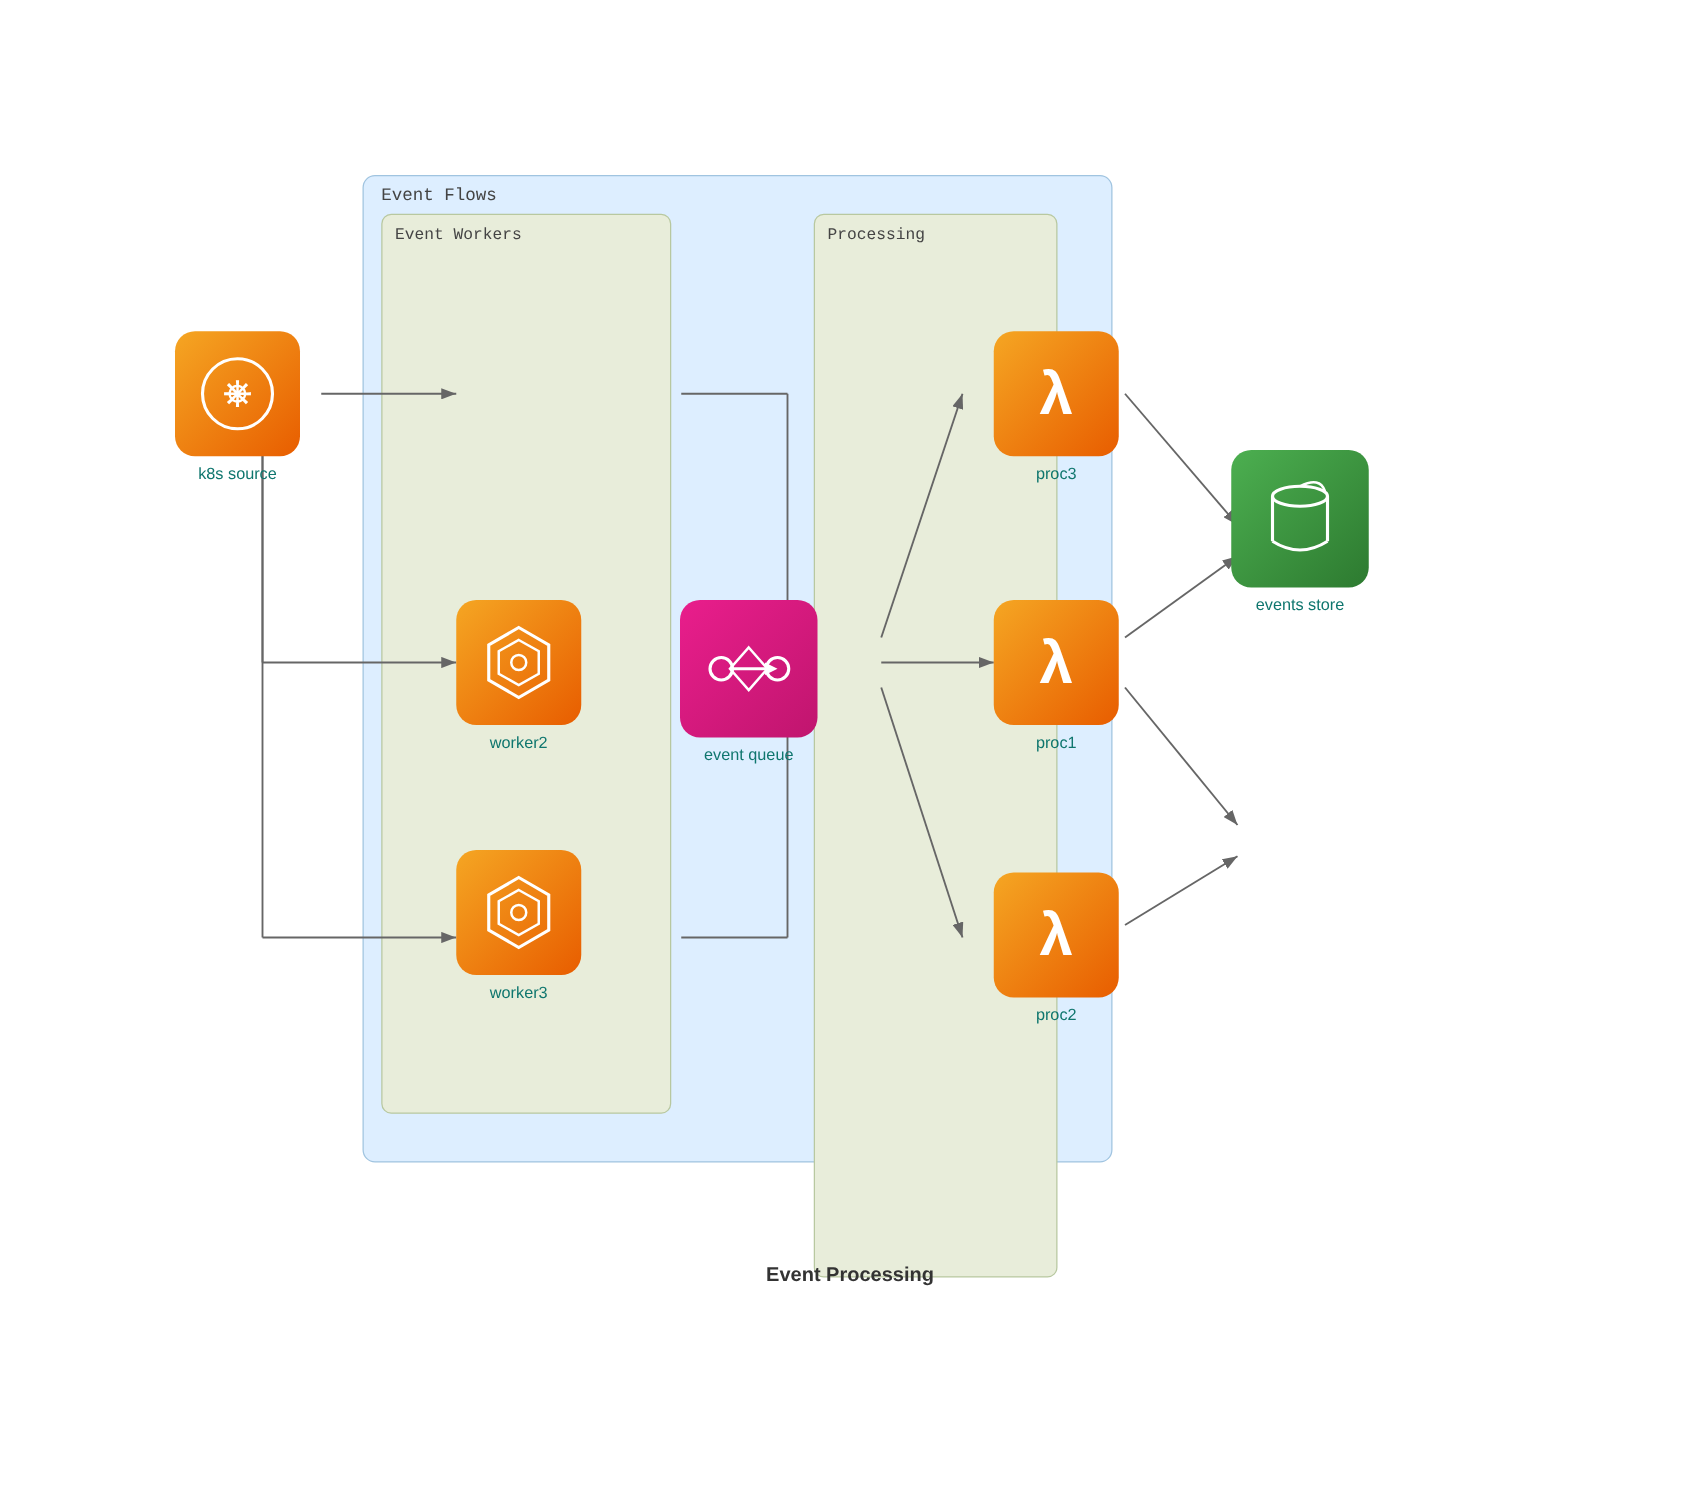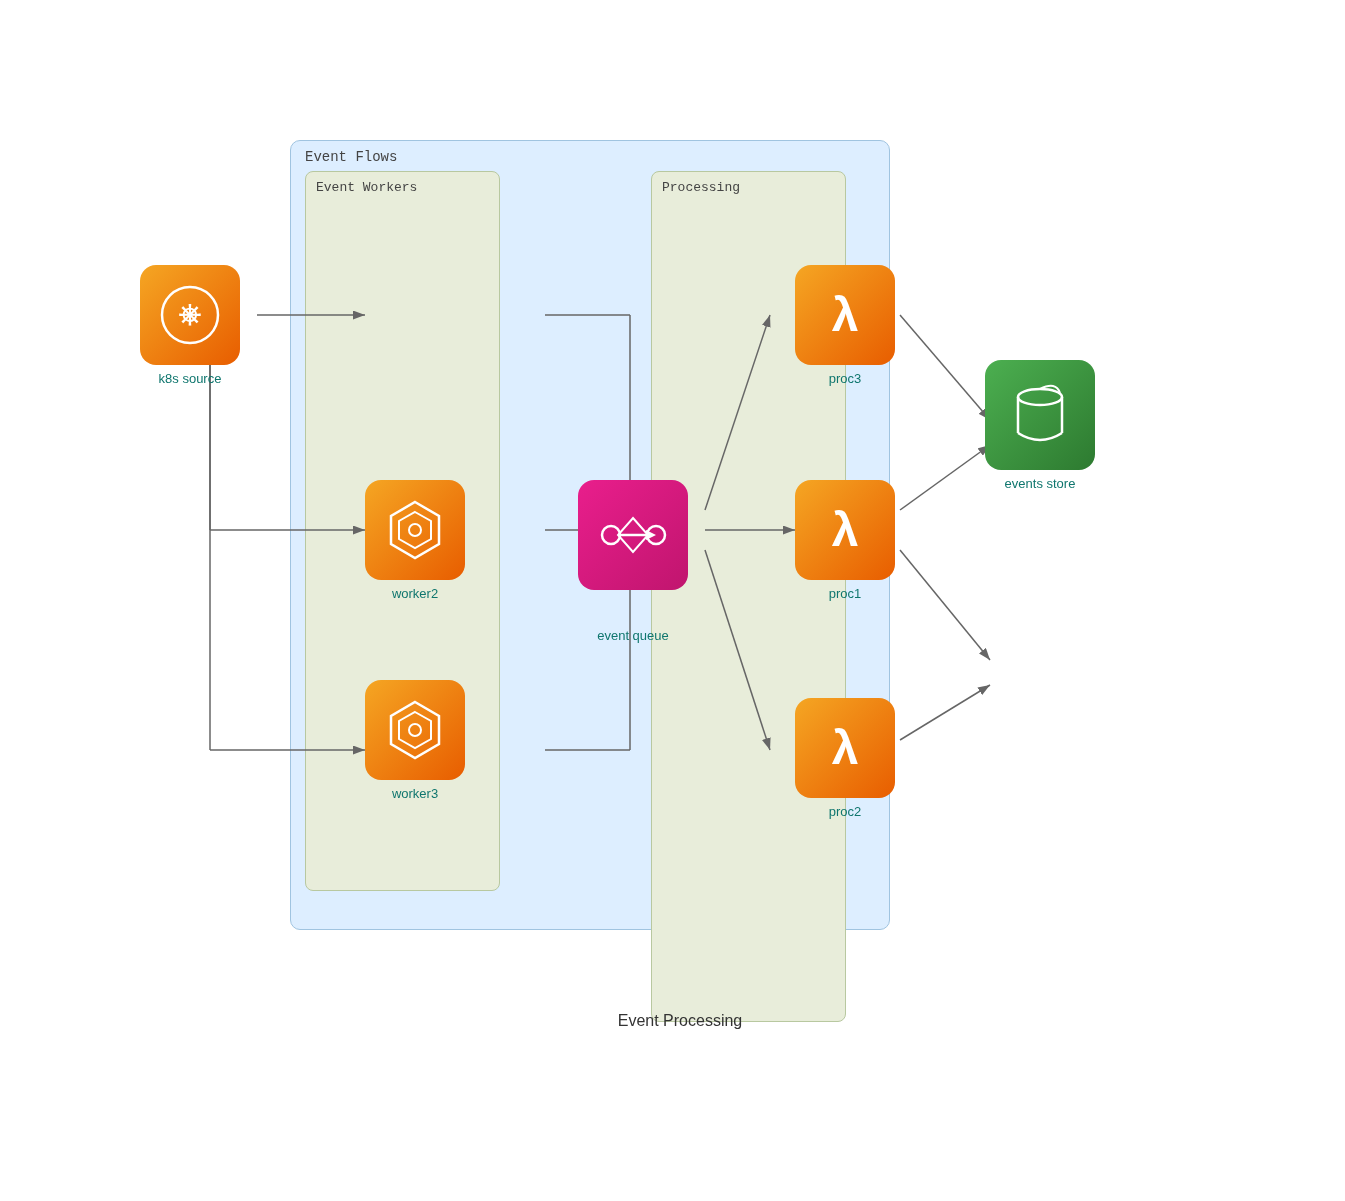--- a/index.html
+++ b/index.html
@@ -21,21 +21,21 @@
     }
 
     
     .ep-label {
       position: absolute;
       bottom: 10px;
       left: 50%;
       transform: translateX(-50%);
       font-size: 16px;
       color: #333;
-      font-weight: 400;
+      font-weight: 700;
       white-space: nowrap;
     }
 
     
     .event-flows-box {
       position: absolute;
       top: 0;
       left: 160px;
       width: 600px;
       height: 790px;
@@ -50,21 +50,21 @@
       left: 14px;
       font-size: 14px;
       color: #444;
     }
 
     
     .event-workers-box {
       position: absolute;
       top: 30px;
       left: 14px;
-      width: 195px;
+      width: 232px;
       height: 720px;
       background: #e8edda;
       border: 1px solid #b8c8a0;
       border-radius: 8px;
     }
     .event-workers-label {
       position: absolute;
       top: 8px;
       left: 10px;
       font-size: 13px;
@@ -231,21 +231,21 @@
     <div class="icon-square orange-bg">
       <svg width="65" height="65" viewBox="0 0 65 65" fill="none" xmlns="http://www.w3.org/2000/svg">
         <polygon points="32,4 56,18 56,46 32,60 8,46 8,18" stroke="white" stroke-width="2.5" fill="none"></polygon>
         <polygon points="32,14 48,23 48,41 32,50 16,41 16,23" stroke="white" stroke-width="2" fill="none"></polygon>
         <circle cx="32" cy="32" r="6" stroke="white" stroke-width="2" fill="none"></circle>
       </svg>
     </div>
     <span class="icon-label">worker3</span>
   </div>
 
-  <div class="icon-box" style="left: 448px; top: 340px; gap: 32px;">
+  <div class="icon-box" style="left: 414px; top: 340px;">
     <div class="icon-square pink-bg" style="width:110px;height:110px;">
       <svg width="75" height="75" viewBox="0 0 75 75" fill="none" xmlns="http://www.w3.org/2000/svg">
 
         <circle cx="15" cy="37" r="9" stroke="white" stroke-width="2.5" fill="none"></circle>
         <circle cx="60" cy="37" r="9" stroke="white" stroke-width="2.5" fill="none"></circle>
         <line x1="24" y1="37" x2="50" y2="37" stroke="white" stroke-width="2.5"></line>
         <polygon points="50,32 60,37 50,42" fill="white"></polygon>
 
         <polygon points="37,20 52,37 37,54 22,37" stroke="white" stroke-width="2" fill="none"></polygon>
       </svg>

